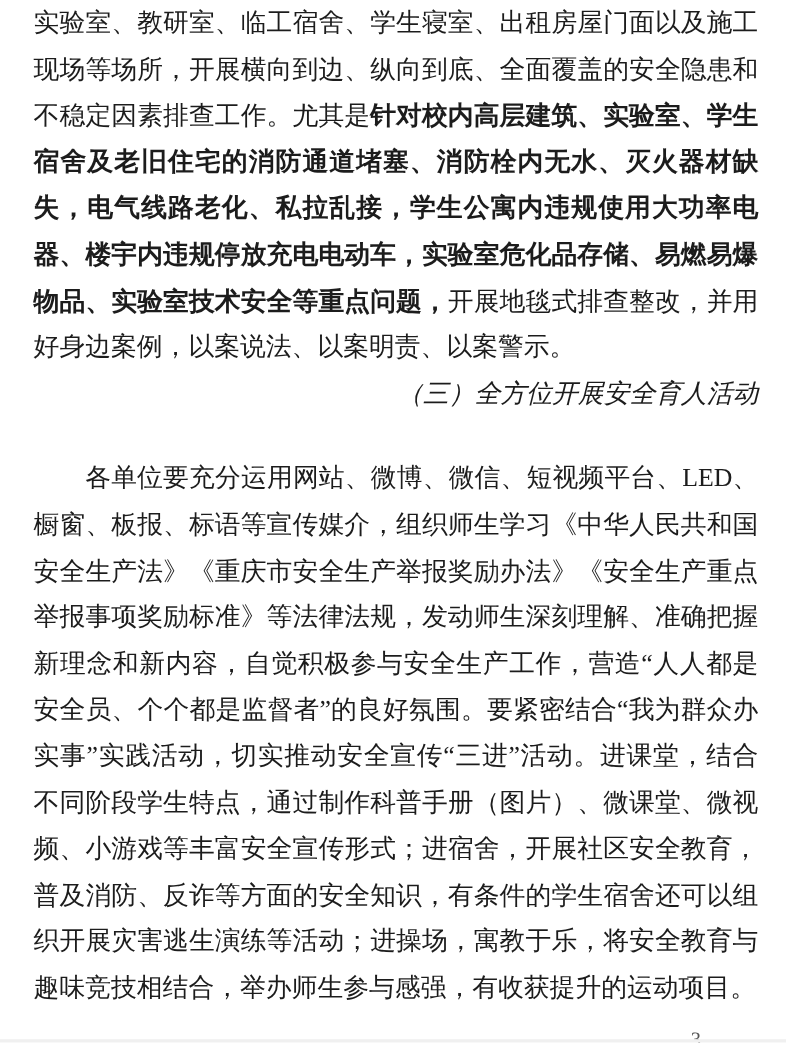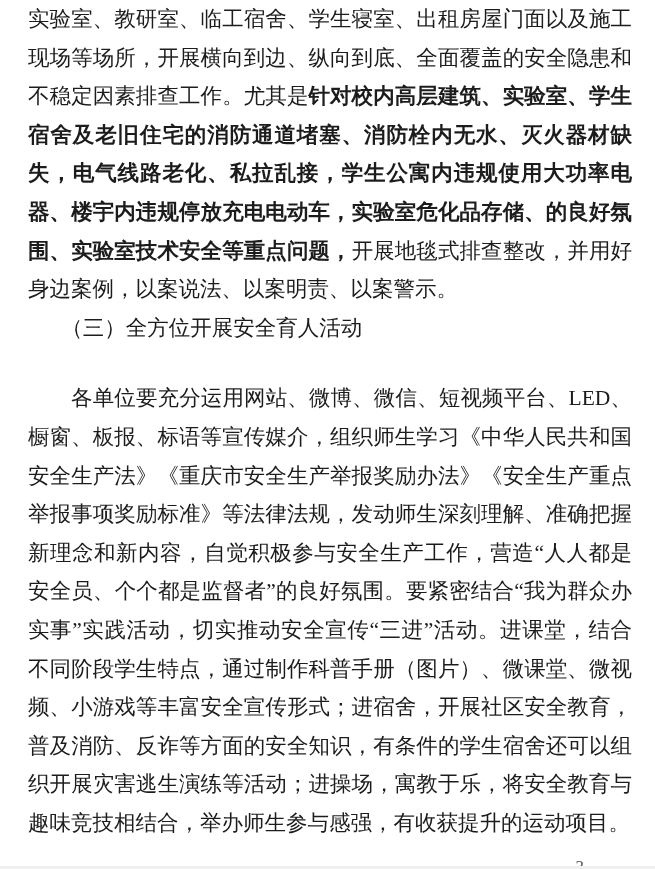--- a/index.html
+++ b/index.html
@@ -25,22 +25,23 @@
   .para, .heading {
     margin: 0;
     font-size: 21.5px;
     line-height: 38.6px;
     text-align: justify;
     letter-spacing: 0px;
   }
   .para { text-justify: inter-character; }
   .indent { text-indent: 2em; margin-top: 32px; }
   .heading {
+    font-style: italic;
     text-indent: 1.55em;
-    text-align: left;
+    text-align: right;
   }
   .bold {
     font-weight: 700;
     font-family: "Liberation Sans", "DejaVu Sans", sans-serif;
   }
   .page-number {
     position: absolute;
     right: 52px;
     bottom: -9px;
     font-size: 17px;
@@ -57,21 +58,21 @@
     height: 3px;
     background: #f0f0f0;
   }
 </style>
 </head>
 <body>
 
 <div class="page">
   <div class="content">
 
-    <p class="para"><span>实验室、教研室、临工宿舍、学生寝室、出租房屋门面以及施工现场等场所，开展横向到边、纵向到底、全面覆盖的安全隐患和不稳定因素排查工作。尤其是</span><span class="bold">针对校内高层建筑、实验室、学生宿舍及老旧住宅的消防通道堵塞、消防栓内无水、灭火器材缺失，电气线路老化、私拉乱接，学生公寓内违规使用大功率电器、楼宇内违规停放充电电动车，实验室危化品存储、的良好氛围、实验室技术安全等重点问题，</span><span>开展地毯式排查整改，并用好身边案例，以案说法、以案明责、以案警示。</span></p>
+    <p class="para"><span>实验室、教研室、临工宿舍、学生寝室、出租房屋门面以及施工现场等场所，开展横向到边、纵向到底、全面覆盖的安全隐患和不稳定因素排查工作。尤其是</span><span class="bold">针对校内高层建筑、实验室、学生宿舍及老旧住宅的消防通道堵塞、消防栓内无水、灭火器材缺失，电气线路老化、私拉乱接，学生公寓内违规使用大功率电器、楼宇内违规停放充电电动车，实验室危化品存储、易燃易爆物品、实验室技术安全等重点问题，</span><span>开展地毯式排查整改，并用好身边案例，以案说法、以案明责、以案警示。</span></p>
 
     <p class="heading">（三）全方位开展安全育人活动</p>
 
     <p class="para indent">各单位要充分运用网站、微博、微信、短视频平台、LED、橱窗、板报、标语等宣传媒介，组织师生学习《中华人民共和国安全生产法》《重庆市安全生产举报奖励办法》《安全生产重点举报事项奖励标准》等法律法规，发动师生深刻理解、准确把握新理念和新内容，自觉积极参与安全生产工作，营造“人人都是安全员、个个都是监督者”的良好氛围。要紧密结合“我为群众办实事”实践活动，切实推动安全宣传“三进”活动。进课堂，结合不同阶段学生特点，通过制作科普手册（图片）、微课堂、微视频、小游戏等丰富安全宣传形式；进宿舍，开展社区安全教育，普及消防、反诈等方面的安全知识，有条件的学生宿舍还可以组织开展灾害逃生演练等活动；进操场，寓教于乐，将安全教育与趣味竞技相结合，举办师生参与感强，有收获提升的运动项目。</p>
 
   </div>
 
   <div class="page-number">- 3 -</div>
 
   <div class="viewer-edge"></div>

